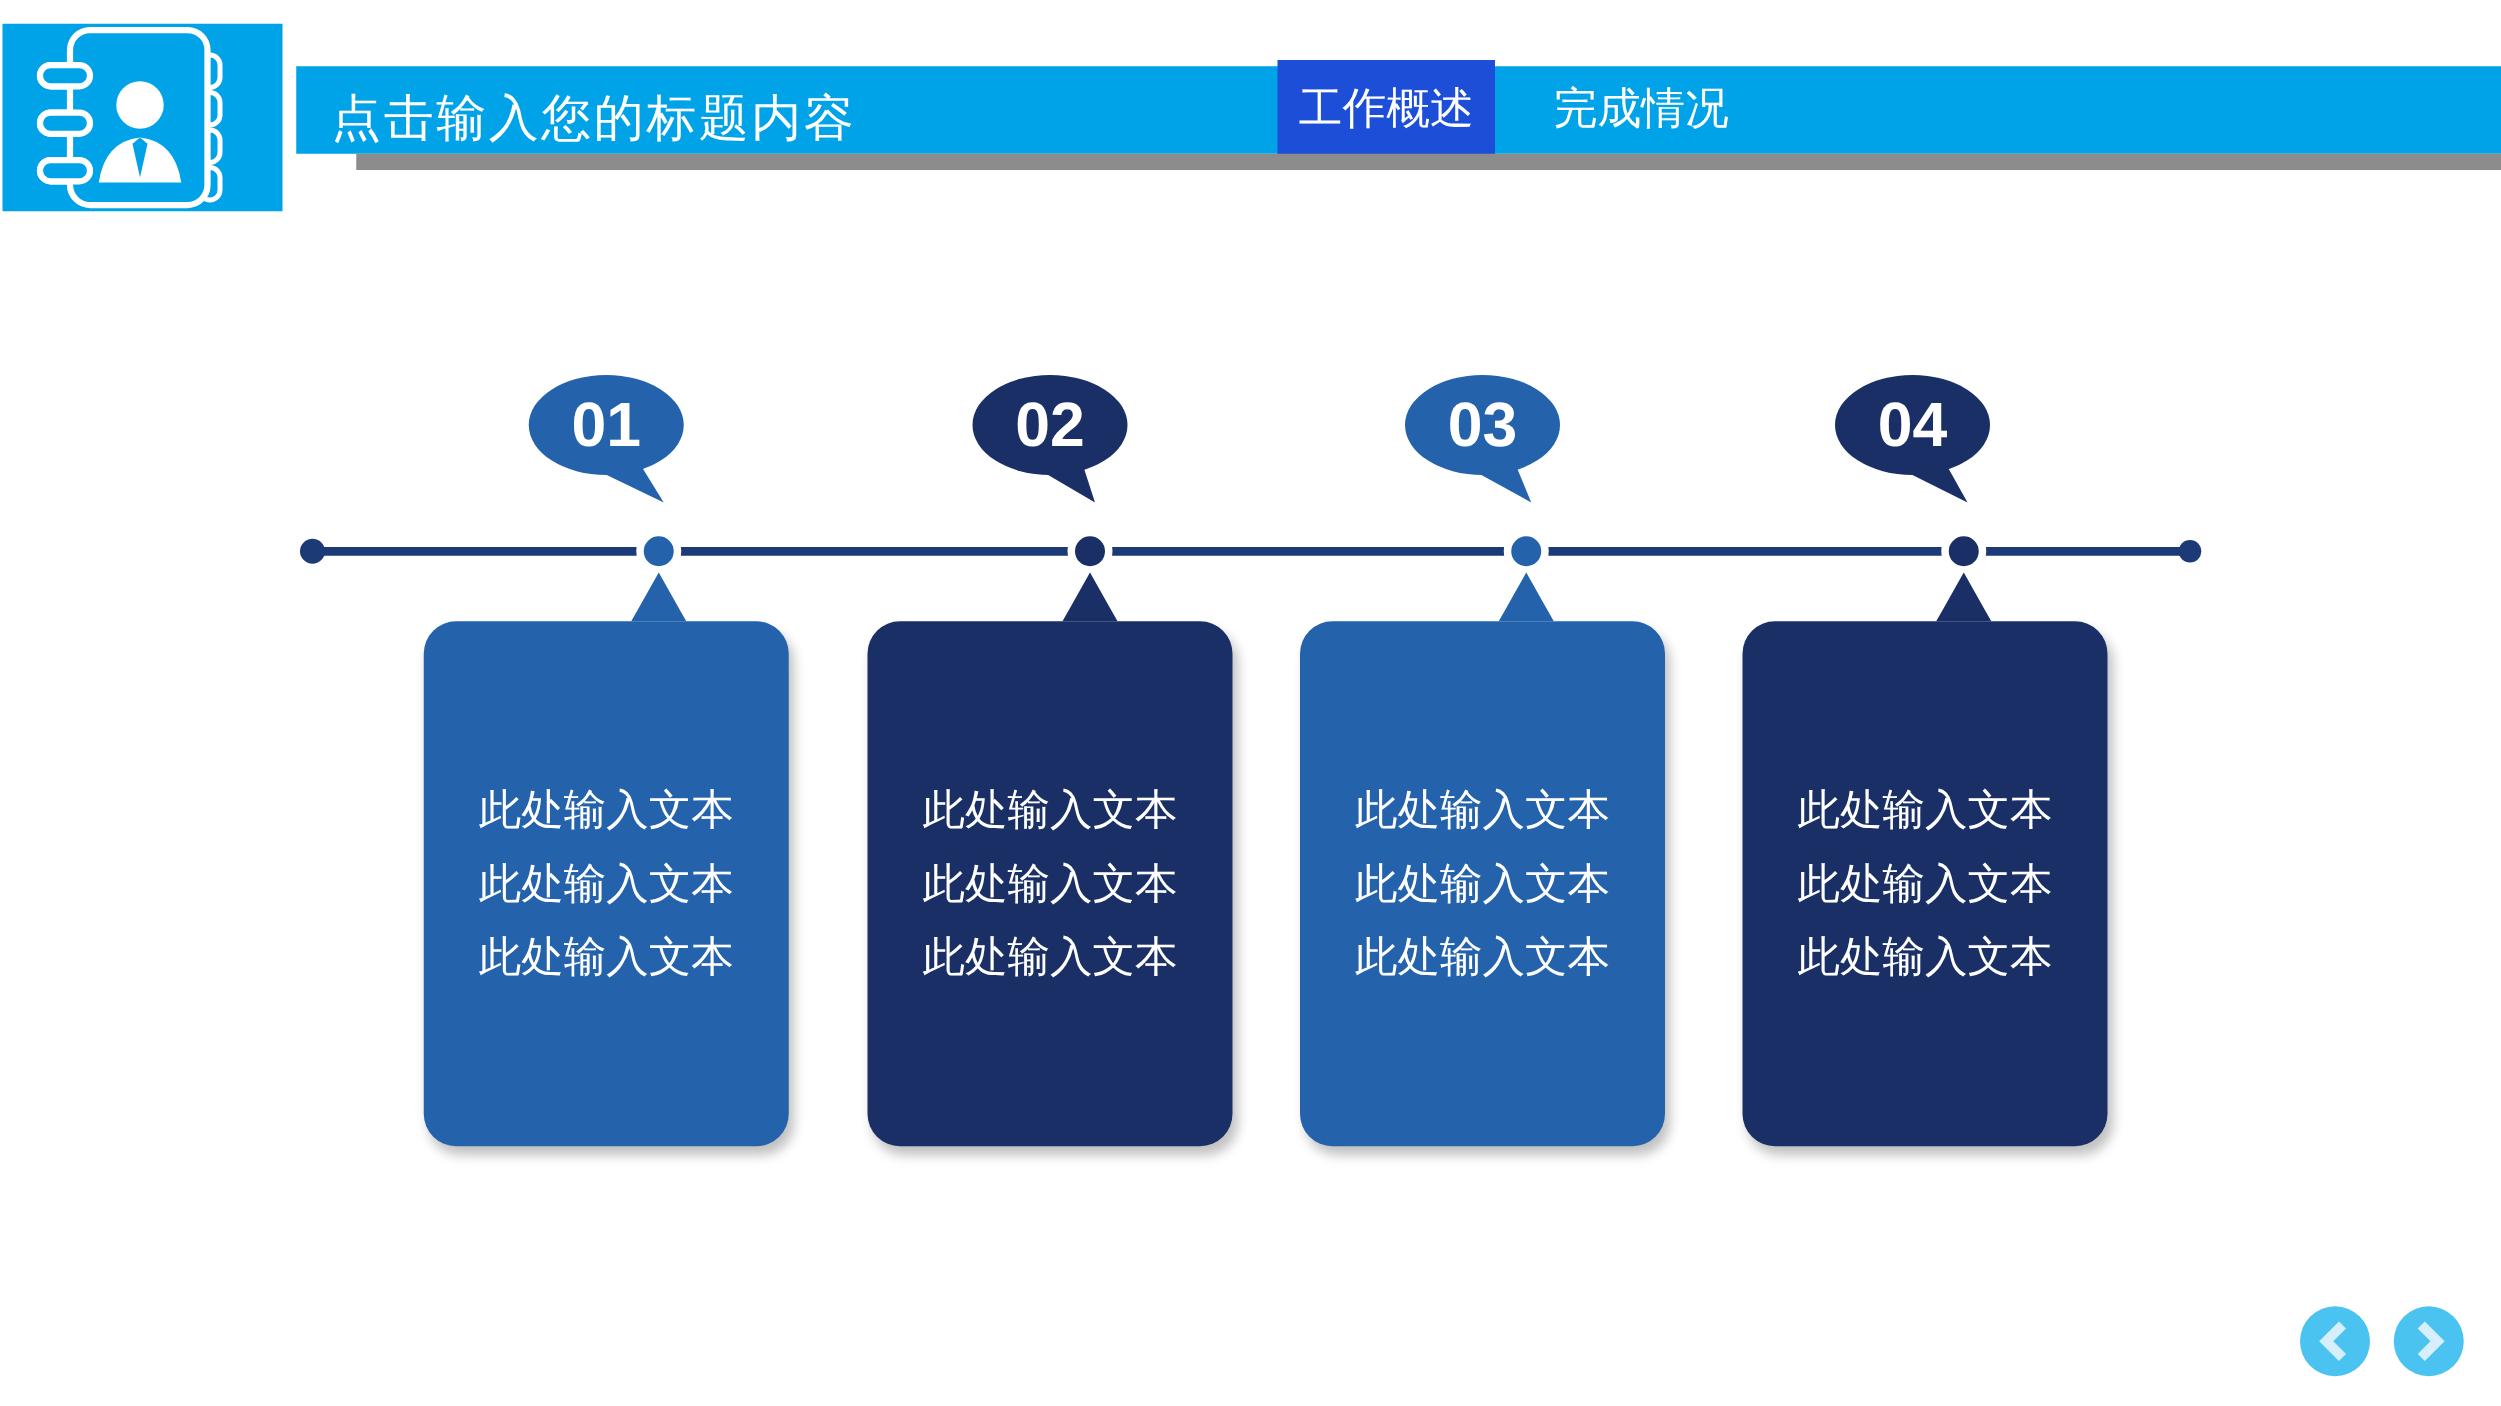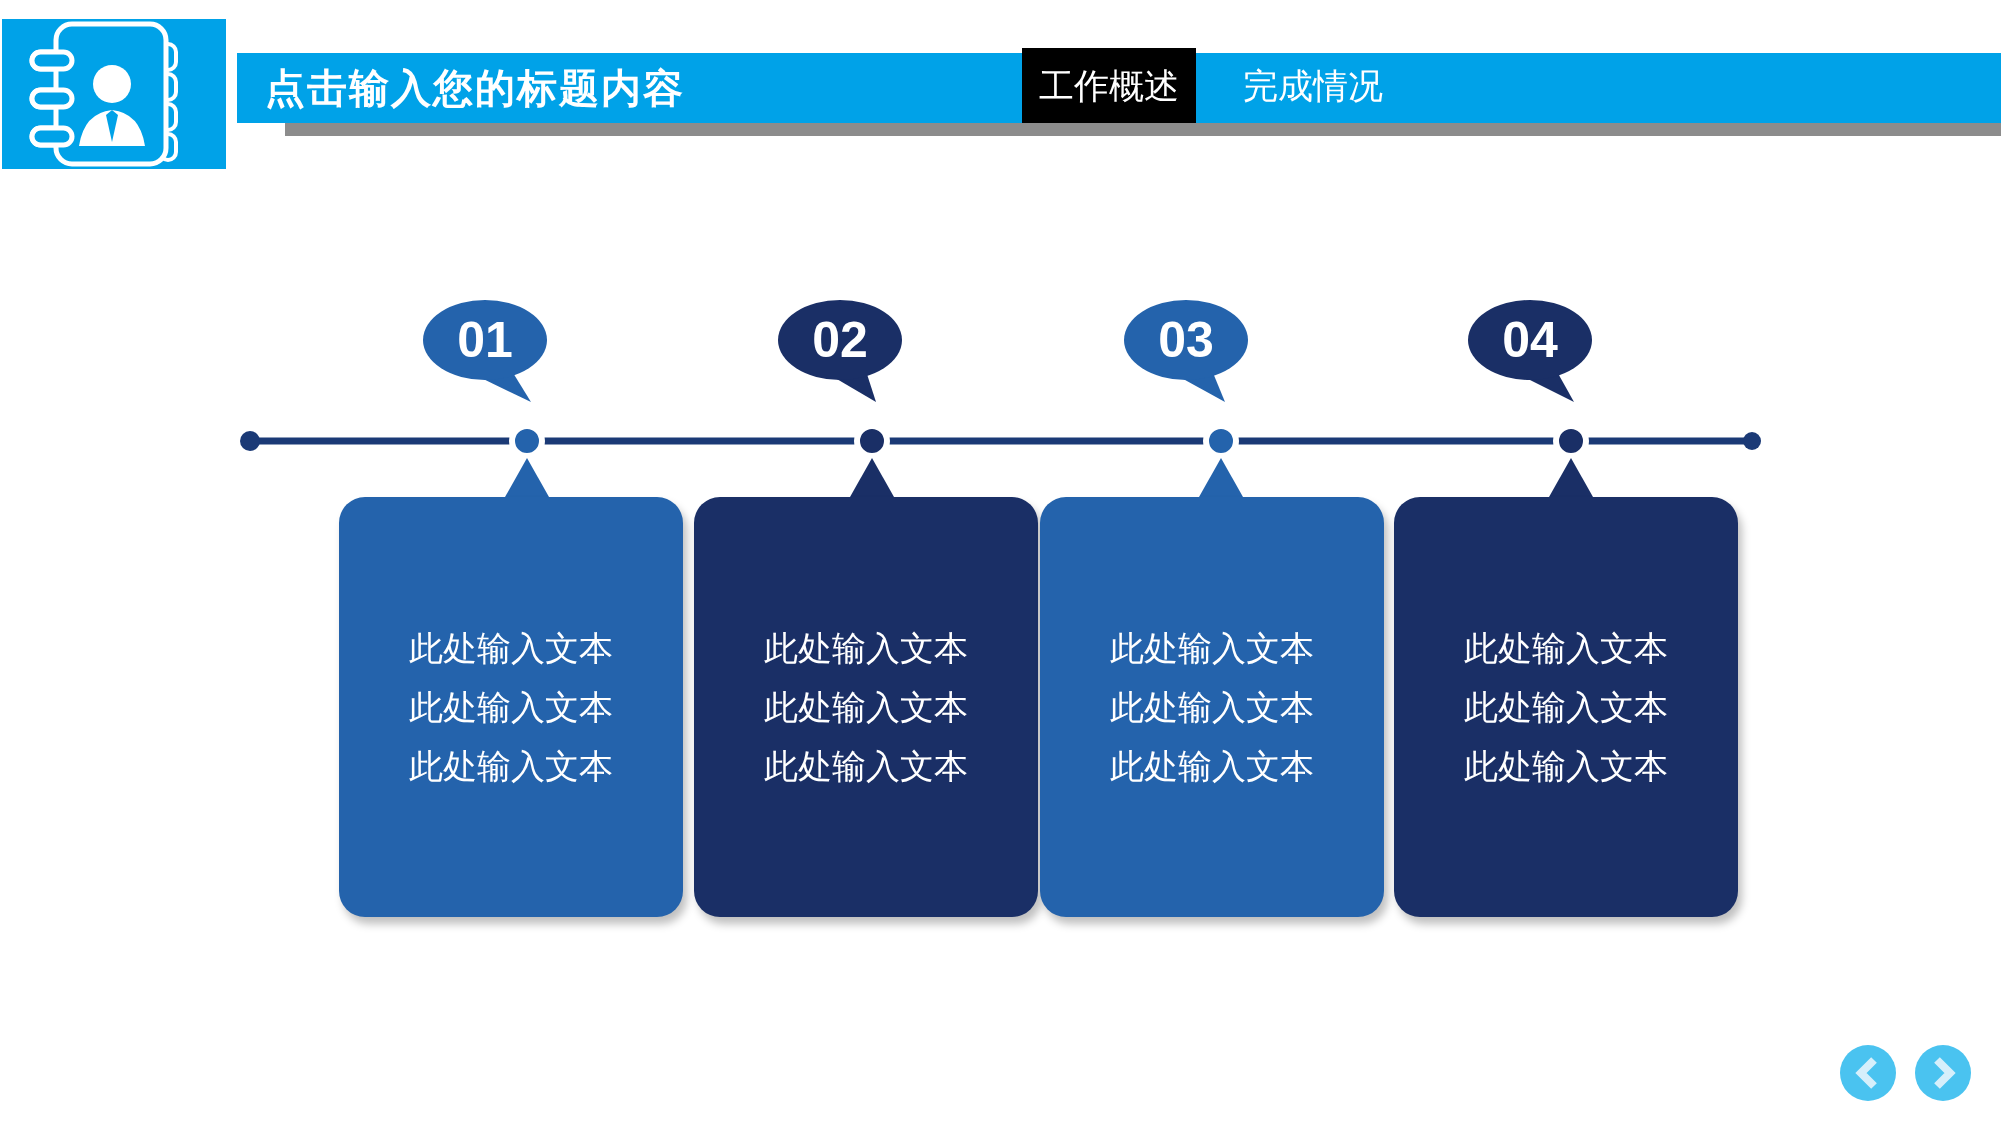--- a/index.html
+++ b/index.html
@@ -16,40 +16,40 @@
     position:absolute; left:2px; top:19px; width:224px; height:150px;
     display:flex; align-items:center; justify-content:center;
   }
   .title-bar {
     position:absolute; left:237px; top:53px; right:0; height:70px;
   }
   .bar-shadow {
     position:absolute; left:285px; top:123px; right:0; height:13px;
   }
   .slide-title {
-    position:absolute; left:28px; top:0; height:70px;
+    position:absolute; left:28px; top:0; height:82px;
     display:flex; align-items:center;
-    font-size:40px; font-weight:bold; color:#fff; letter-spacing:2px;
+    font-size:40px; font-weight:normal; color:#fff; letter-spacing:2px;
     white-space:nowrap;
   }
   .tabs {
     position:absolute; left:785px; top:-5px; height:77px;
     display:flex; align-items:stretch; gap:30px;
   }
   .tab {
     display:flex; align-items:center; padding:0 17px;
     font-size:35px; color:#fff; white-space:nowrap; cursor:pointer;
   }
 
   
   .timeline-svg { position:absolute; left:0; top:280px; }
 
   
   .card {
-    position:absolute; top:497px; width:344px; height:420px;
+    position:absolute; top:497px; width:292px; height:420px;
     border-radius:26px;
     box-shadow:4px 7px 9px rgba(0,0,0,0.25);
     display:flex; flex-direction:column; align-items:center; justify-content:center;
     gap:25px;
   }
   .card-line {
     font-size:34px; color:#fff; line-height:34px; white-space:nowrap;
   }
   .card1 { left:339px; }
   .card2 { left:694px; }
@@ -87,21 +87,21 @@
 
     <circle cx="90" cy="70" r="19" fill="#fff"></circle>
     <path d="M57,132 Q62,99 90,96 Q118,99 123,132 Z" fill="#fff"></path>
     <polygon points="90,96 84,101 90,128 96,101" fill="#00A2E8"></polygon>
   </svg>
 </div>
 
 <div class="title-bar" style="background: rgb(0, 162, 232);">
   <div class="slide-title">点击输入您的标题内容</div>
   <div class="tabs">
-    <div class="tab" style="background: #000000;">
+    <div class="tab" style="background: #1d4ed8;">
       <span>工作概述</span>
     </div>
     <div class="tab">
       <span>完成情况</span>
     </div>
   </div>
 </div>
 
 <div class="bar-shadow" style="background: rgb(140, 140, 140);"></div>
 

